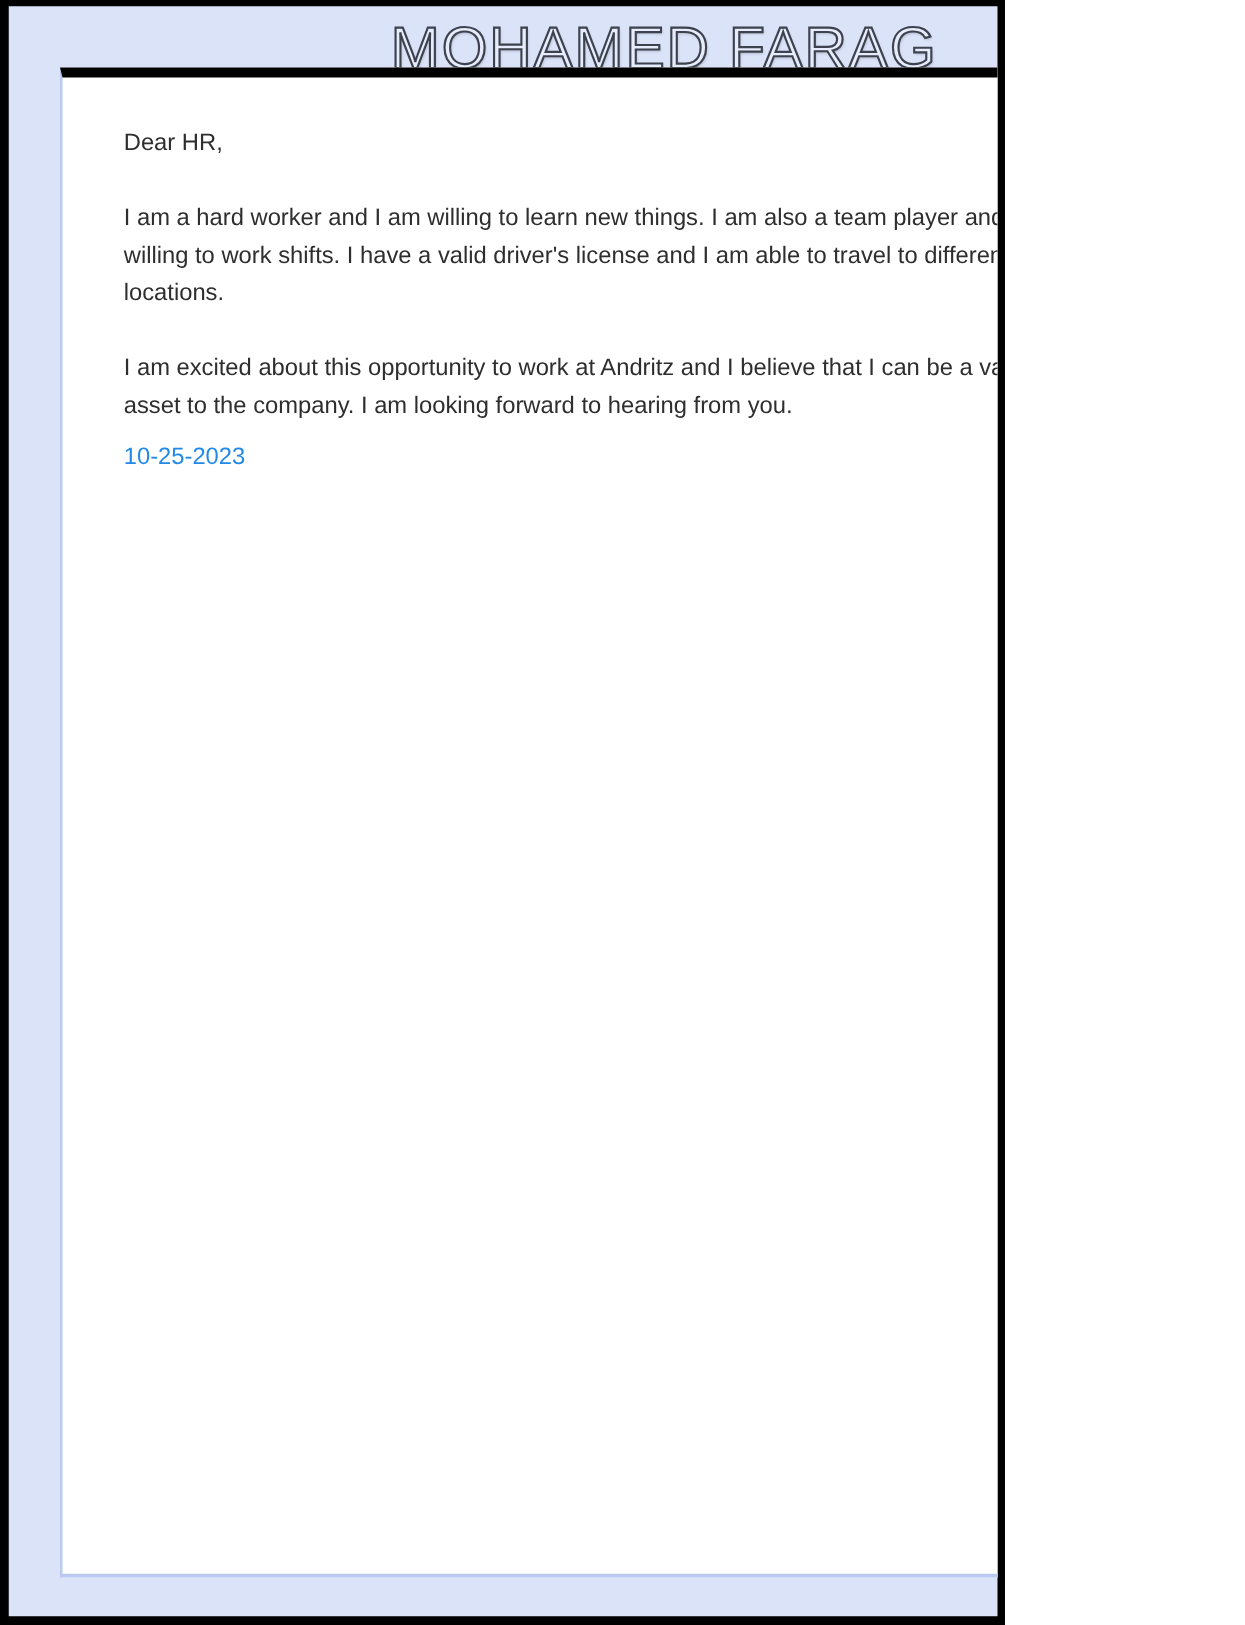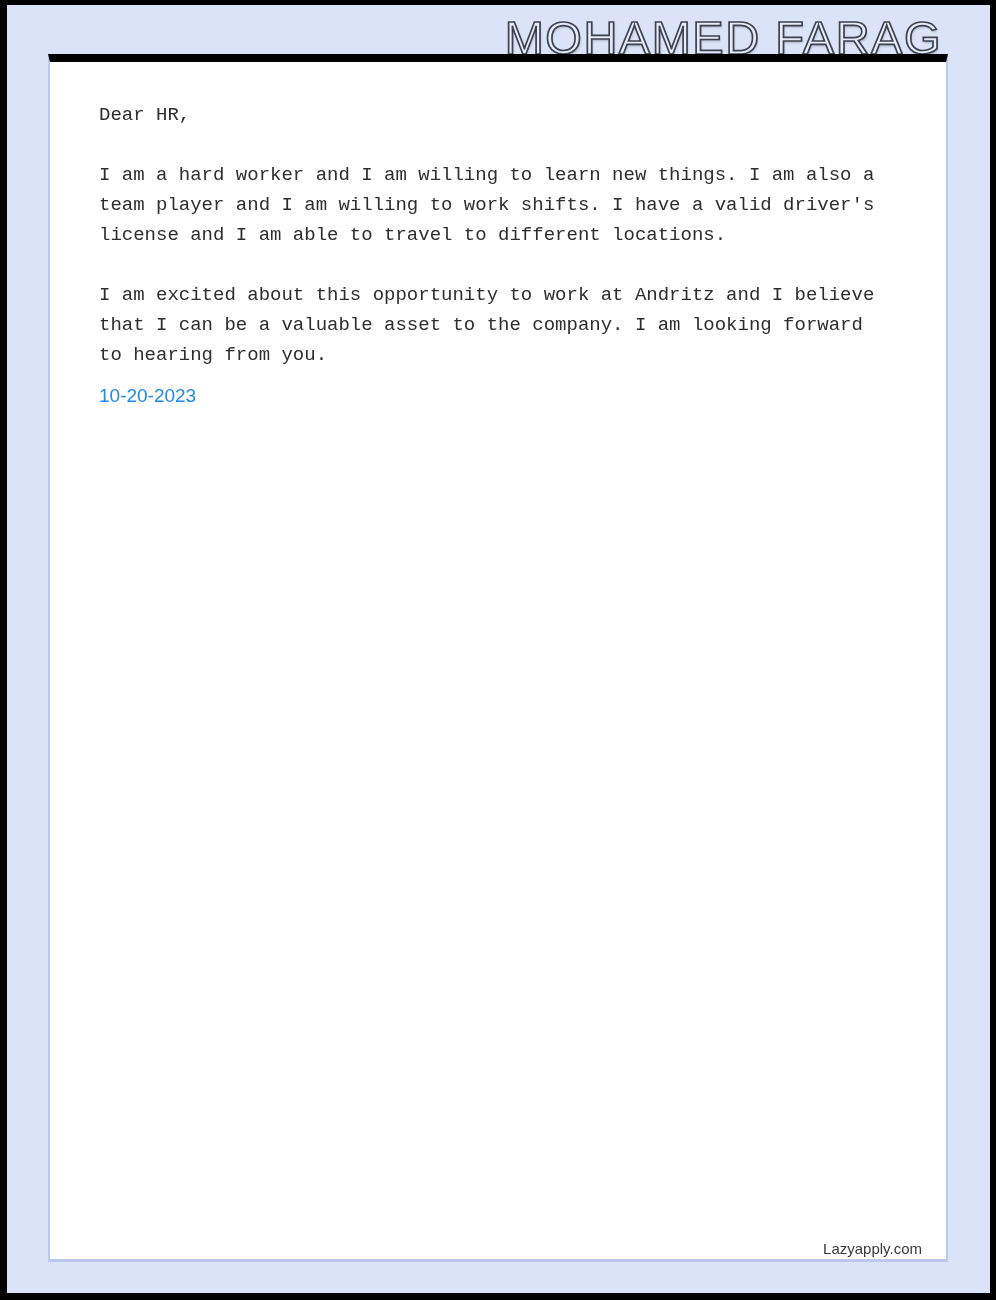--- a/index.html
+++ b/index.html
@@ -4,21 +4,21 @@
 <style>
   * { margin: 0; padding: 0; box-sizing: border-box; }
   html, body { background: #ffffff; }
   body {
     font-family: "Liberation Sans", sans-serif;
     width: 996px;
     height: 1300px;
   }
   .page {
     position: relative;
-    width: 996px;
+    width: 804px;
     height: 1300px;
     background: #dbe3f8;
     border-top: 5px solid #000;
     border-left: 7px solid #000;
     border-right: 6px solid #000;
     border-bottom: 7px solid #000;
     overflow: hidden;
   }
   .candidate-name {
     position: absolute;
@@ -45,21 +45,21 @@
     border-right: 2px solid #b9c9ef;
     border-bottom: 3px solid #b9c9ef;
   }
   .letter-body {
     padding: 38px 55px 0 49px;
     color: #2e2e2e;
     font-size: 19px;
     line-height: 30px;
     max-width: 900px;
   }
-  .letter-body p { margin: 0 0 30px 0; font-family: Liberation Mono, monospace; }
+  .letter-body p { margin: 0 0 30px 0; }
   .greeting { margin-bottom: 30px; }
   .letter-date {
     color: #2289e6;
     font-size: 19px;
     line-height: 30px;
     margin-top: -19px; 
   }
   .watermark {
     position: absolute;
     right: 24px;
@@ -79,19 +79,19 @@
   <div class="sheet">
     <div class="letter-body">
 
       <p class="greeting">Dear HR,</p>
 
 
       <p>I am a hard worker and I am willing to learn new things. I am also a team player and I am willing to work shifts. I have a valid driver's license and I am able to travel to different locations.</p>
 
       <p>I am excited about this opportunity to work at Andritz and I believe that I can be a valuable asset to the company. I am looking forward to hearing from you.</p>
 
-      <div class="letter-date">10-20-2023</div>
+      <div class="letter-date">10-25-2023</div>
     </div>
 
     <div class="watermark">Lazyapply.com</div>
   </div>
 
 </div>
 
 </body></html>

